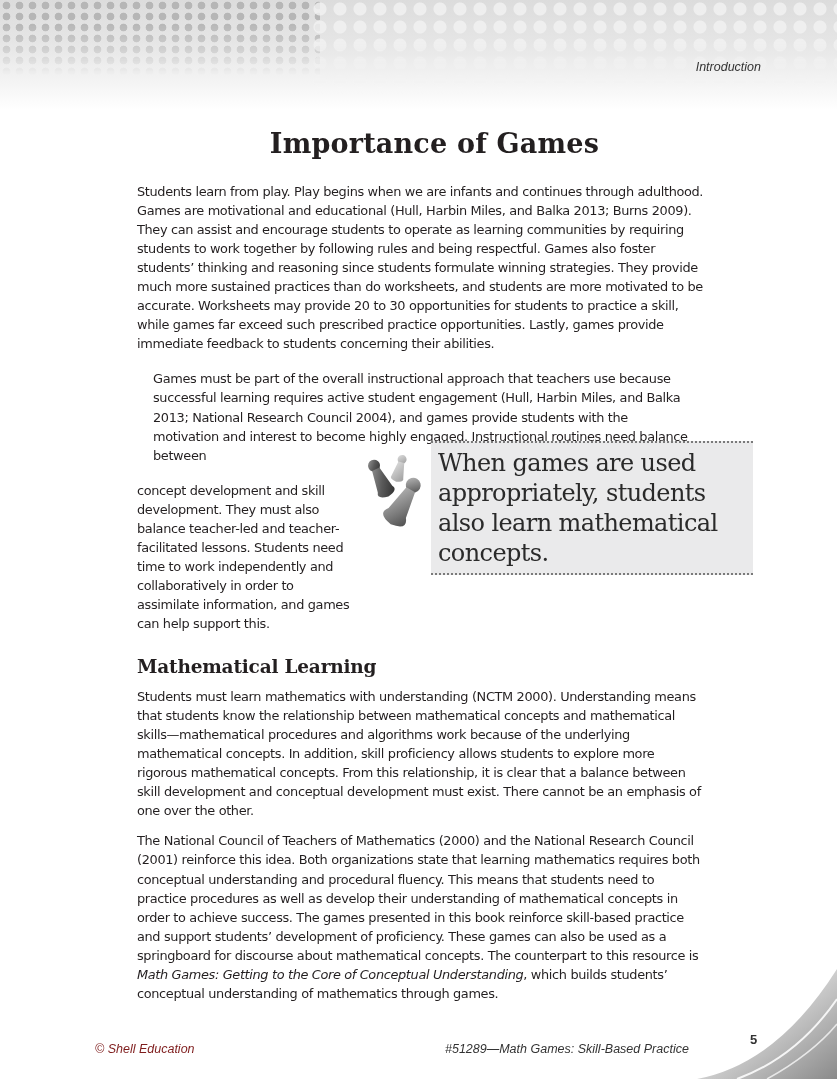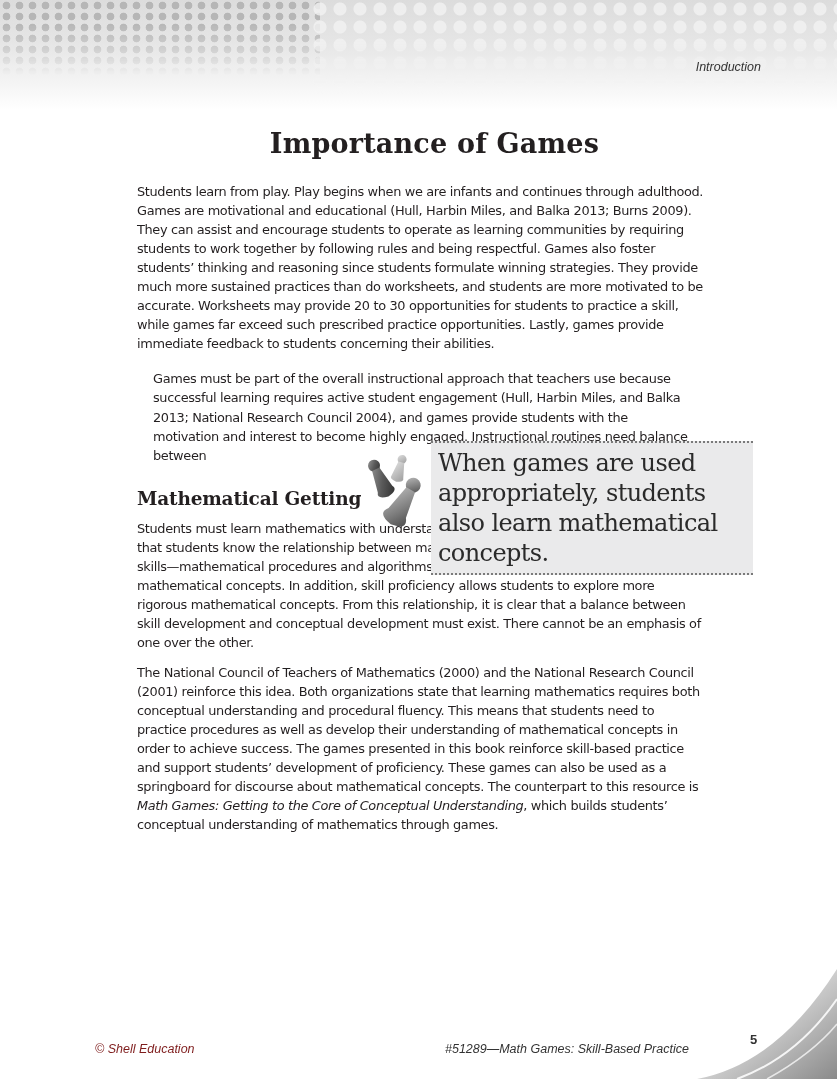--- a/index.html
+++ b/index.html
@@ -88,20 +88,21 @@
 </div>
 <div class="section-label">Introduction</div>
 
 <h1 class="page-title">Importance of Games</h1>
 
 <div class="content">
   <p>Students learn from play. Play begins when we are infants and continues through adulthood. Games are motivational and educational (Hull, Harbin Miles, and Balka 2013; Burns 2009). They can assist and encourage students to operate as learning communities by requiring students to work together by following rules and being respectful. Games also foster students’ thinking and reasoning since students formulate winning strategies. They provide much more sustained practices than do worksheets, and students are more motivated to be accurate. Worksheets may provide 20 to 30 opportunities for students to practice a skill, while games far exceed such prescribed practice opportunities. Lastly, games provide immediate feedback to students concerning their abilities.</p>
 
   <div class="wrap-para">
     <p style="margin:16px;">Games must be part of the overall instructional approach that teachers use because successful learning requires active student engagement (Hull, Harbin Miles, and Balka 2013; National Research Council 2004), and games provide students with the motivation and interest to become highly engaged. Instructional routines need balance between</p>
+    <p class="wrap-col" style="margin:0 0 11px 0;">concept development and skill development. They must also balance teacher-led and teacher-facilitated lessons. Students need time to work independently and collaboratively in order to assimilate information, and games can help support this.</p>
 
     <div class="callout-area">
       <svg class="pawns" viewBox="0 0 70 90">
         <defs>
           <linearGradient id="pg1" x1="0" y1="0" x2="1" y2="1">
             <stop offset="0" stop-color="#9a9a9a"></stop>
             <stop offset="0.5" stop-color="#5a5a5a"></stop>
             <stop offset="1" stop-color="#2e2e2e"></stop>
           </linearGradient>
           <linearGradient id="pg2" x1="0" y1="0" x2="1" y2="1">
@@ -127,21 +128,21 @@
 
         <g transform="rotate(30 40 55)">
           <circle cx="42" cy="30" r="7.5" fill="url(#pg3)"></circle>
           <path d="M37 35 L47 35 L52 62 Q60 72 42 75 Q24 72 32 62 Z" fill="url(#pg3)"></path>
         </g>
       </svg>
       <div class="quote-box">When games are used appropriately, students also learn mathematical concepts.</div>
     </div>
   </div>
 
-  <h2 class="section-heading">Mathematical Getting</h2>
+  <h2 class="section-heading">Mathematical Learning</h2>
   <p>Students must learn mathematics with understanding (NCTM 2000). Understanding means that students know the relationship between mathematical concepts and mathematical skills—mathematical procedures and algorithms work because of the underlying mathematical concepts. In addition, skill proficiency allows students to explore more rigorous mathematical concepts. From this relationship, it is clear that a balance between skill development and conceptual development must exist. There cannot be an emphasis of one over the other.</p>
   <p><span>The National Council of Teachers of Mathematics (2000) and the National Research Council (2001) reinforce this idea. Both organizations state that learning mathematics requires both conceptual understanding and procedural fluency. This means that students need to practice procedures as well as develop their understanding of mathematical concepts in order to achieve success. The games presented in this book reinforce skill-based practice and support students’ development of proficiency. These games can also be used as a springboard for discourse about mathematical concepts. The counterpart to this resource is </span><em>Math Games: Getting to the Core of Conceptual Understanding</em><span>, which builds students’ conceptual understanding of mathematics through games.</span></p>
 </div>
 
 <div class="footer-left">© Shell Education</div>
 <div class="footer-center">#51289—Math Games: Skill-Based Practice</div>
 <div class="page-number">5</div>
 
 <svg class="corner-swoosh" viewBox="0 0 140 110">
   <defs>

